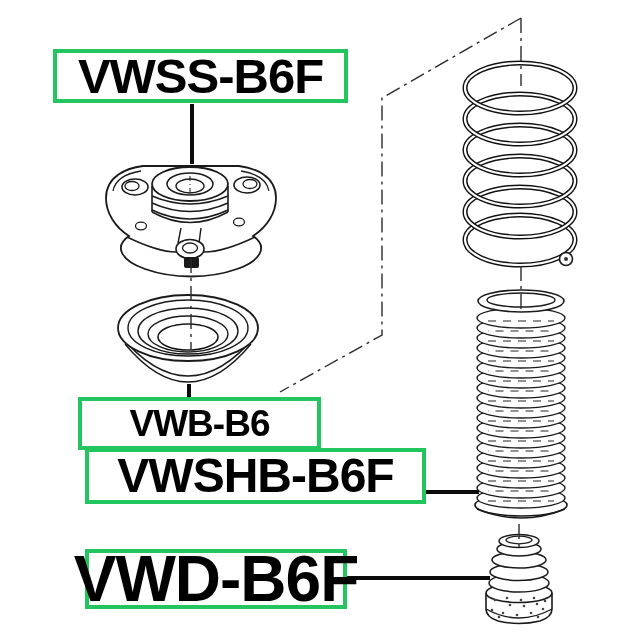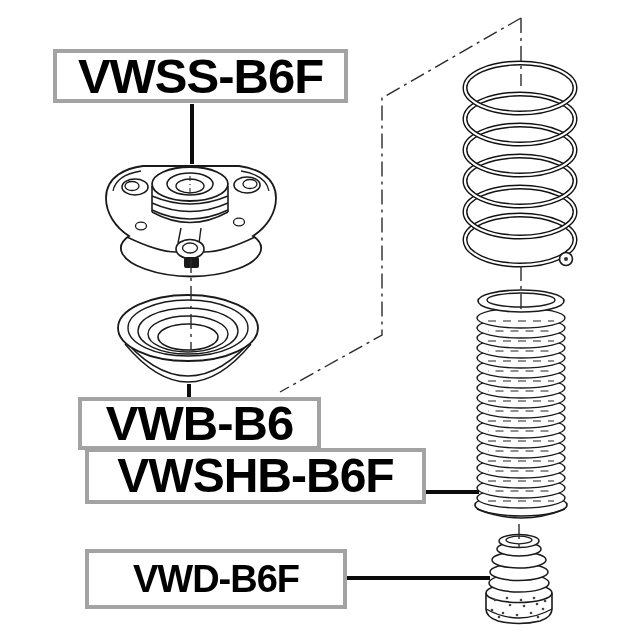--- a/index.html
+++ b/index.html
@@ -1,26 +1,26 @@
 <!DOCTYPE html>
 <html><head>
 <meta charset="utf-8">
 <style>
   html,body{margin:0;padding:0;background:#fff;}
   #stage{position:relative;width:640px;height:640px;background:#fff;overflow:hidden;
          font-family:"Liberation Sans",sans-serif;}
   #art{position:absolute;left:0;top:0;}
-  .plabel{position:absolute;box-sizing:border-box;border:4px solid #a3a3a3;background:#fff;
+  .plabel{position:absolute;box-sizing:border-box;border:4px solid #22c55e;background:#fff;
           display:flex;align-items:center;justify-content:center;
           font-weight:bold;color:#000;letter-spacing:-1px;line-height:1;
           font-family:"Liberation Sans",sans-serif;white-space:nowrap;}
   #lab0{left:53px;top:49px;width:295px;height:54px;font-size:49px;}
-  #lab1{left:78px;top:397px;width:243px;height:53px;font-size:49px;}
+  #lab1{left:78px;top:397px;width:243px;height:53px;font-size:37px;}
   #lab2{left:85px;top:448px;width:341px;height:56px;font-size:48px;}
-  #lab3{left:85px;top:549px;width:262px;height:60px;font-size:38px;}
+  #lab3{left:85px;top:549px;width:262px;height:60px;font-size:64px;}
 </style>
 </head>
 <body>
 
 <div id="stage">
 
   <svg id="art" width="640" height="640" viewBox="0 0 640 640">
 
     <g stroke="#1a1a1a" fill="none" stroke-width="1.6">
       <path d="M106,198 C106,176 127,168 143,166 L239,166 C255,168 276,176 276,198

